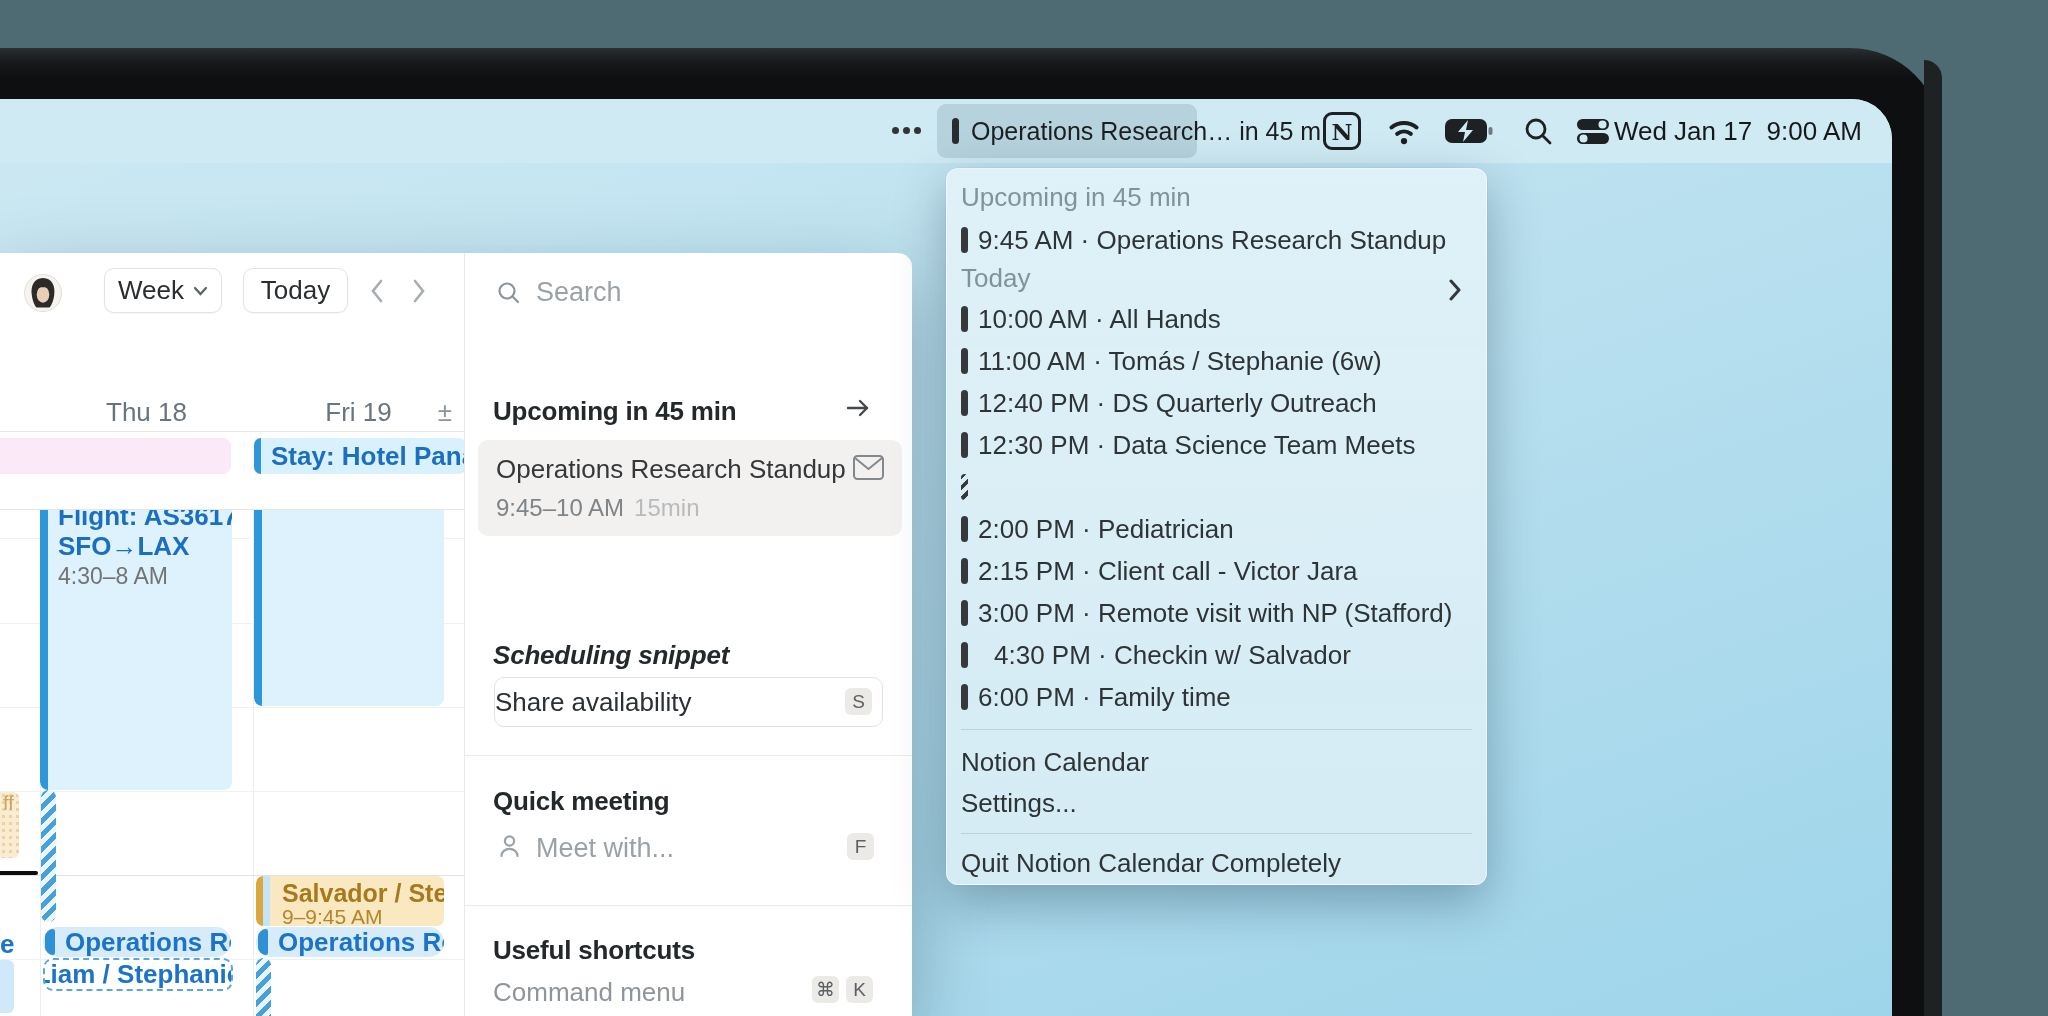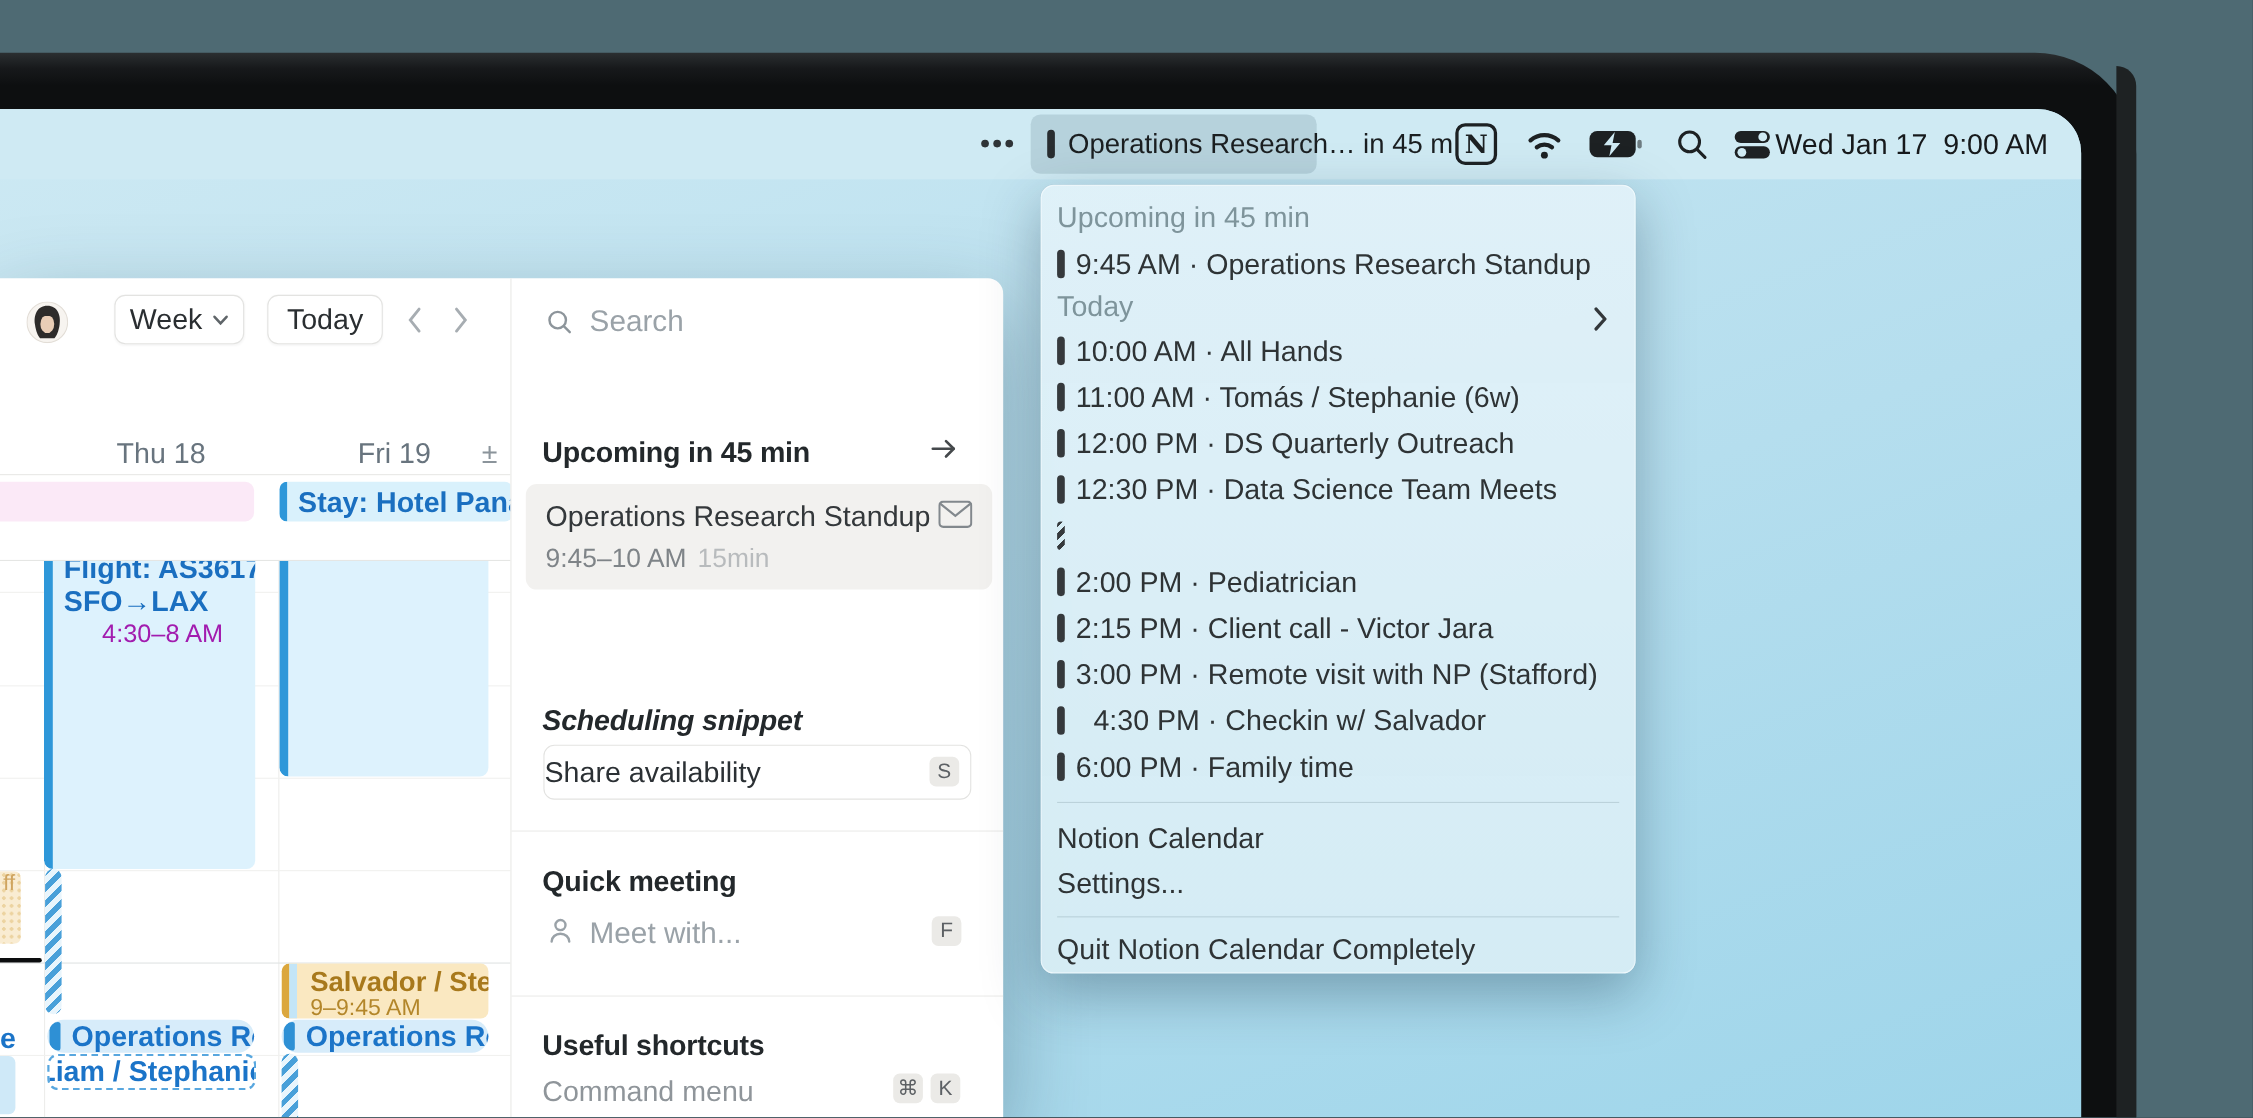--- a/index.html
+++ b/index.html
@@ -42,21 +42,21 @@
   .band{position:absolute;left:0;top:178px;width:464px;height:79px;background:#fff;z-index:3;
         border-top:1px solid #e8e8e6;border-bottom:1px solid #e5e6e4;box-sizing:border-box;overflow:hidden;}
   .ev-pink{position:absolute;left:0;top:6px;width:231px;height:36px;background:#fbe9f7;border-radius:0 8px 8px 0;}
   .ev-stay{position:absolute;left:254px;top:6px;width:212px;height:36px;background:#d9f1fc;border-radius:7px;
            overflow:hidden;display:flex;align-items:center;}
   .ev-stay b{width:7px;height:100%;background:#2e97d9;flex:none;}
   .ev-stay span{margin-left:10px;font-size:26px;font-weight:600;color:#1a6fc0;white-space:nowrap;}
   .ev-block{position:absolute;background:#ddf2fd;border-radius:8px;overflow:hidden;z-index:1;}
   .ev-block .bar{position:absolute;left:0;top:0;bottom:0;width:8px;background:#2e97d9;border-radius:8px 0 0 8px;}
   .ev-block .txt{position:absolute;left:18px;top:5px;font-size:26px;font-weight:600;color:#1a6fc0;line-height:30px;white-space:nowrap;}
-  .ev-time{font-size:23px;font-weight:400;color:#a21caf;text-align:center;}
+  .ev-time{font-size:23px;font-weight:400;color:#737373;}
   .striped{background:repeating-linear-gradient(135deg,#49a0d9 0 5px,#e9f5fc 5px 10px);border-radius:8px;}
   .nowline{position:absolute;left:0;top:618px;width:38px;height:4px;background:#0c0d0e;z-index:2;border-radius:0 2px 2px 0;}
   .frag-tan{position:absolute;left:0;top:539px;width:19px;height:66px;border-radius:0 6px 6px 0;z-index:1;
             background-color:#f9ecd2;background-image:radial-gradient(#ecd3a0 1.6px,transparent 1.6px);background-size:7px 7px;
             font-size:20px;color:#cfa45f;padding-left:3px;box-sizing:border-box;overflow:hidden;}
   .ev-salv{position:absolute;left:256px;top:623px;width:188px;height:50px;background:#fae8c1;border-radius:7px;overflow:hidden;z-index:1;}
   .ev-salv .b1{position:absolute;left:0;top:0;bottom:0;width:7px;background:#dba73e;border-radius:7px 0 0 7px;}
   .ev-salv .b2{position:absolute;left:7px;top:0;bottom:0;width:7px;background:#c3e5f7;}
   .ev-salv .t1{position:absolute;left:26px;top:3px;font-size:25px;font-weight:600;color:#a8791c;white-space:nowrap;}
   .ev-salv .t2{position:absolute;left:26px;top:29px;font-size:21px;color:#b3862a;white-space:nowrap;}
@@ -326,21 +326,21 @@
       <div class="trow" style="top:129px;">
           <div class="evbar"></div>
           <span>10:00 AM · All Hands</span>
         </div>
       <div class="trow" style="top:171px;">
           <div class="evbar"></div>
           <span>11:00 AM · Tomás / Stephanie (6w)</span>
         </div>
       <div class="trow" style="top:213px;">
           <div class="evbar"></div>
-          <span>12:00 PM · DS Quarterly Outreach</span>
+          <span>12:40 PM · DS Quarterly Outreach</span>
         </div>
       <div class="trow" style="top:255px;">
           <div class="evbar"></div>
           <span>12:30 PM · Data Science Team Meets</span>
         </div>
       <div class="trow" style="top:297px;">
           <div class="evbar striped"></div>
         </div>
       <div class="trow" style="top:339px;">
           <div class="evbar"></div>

